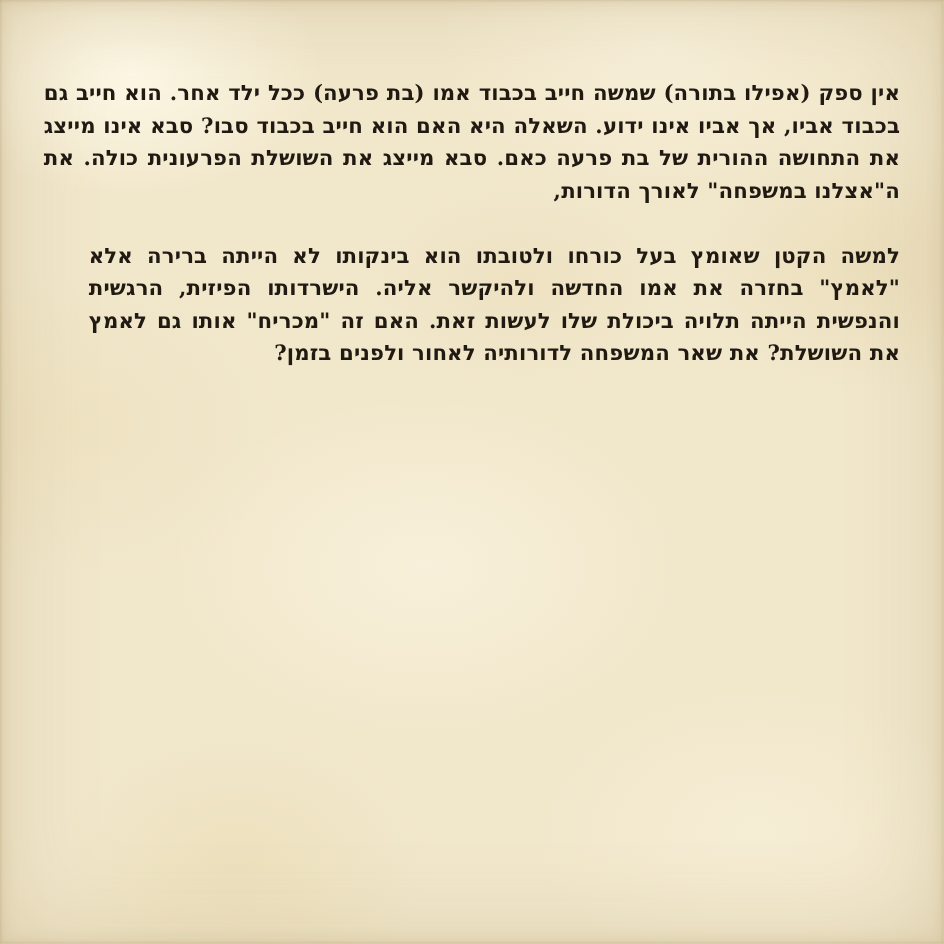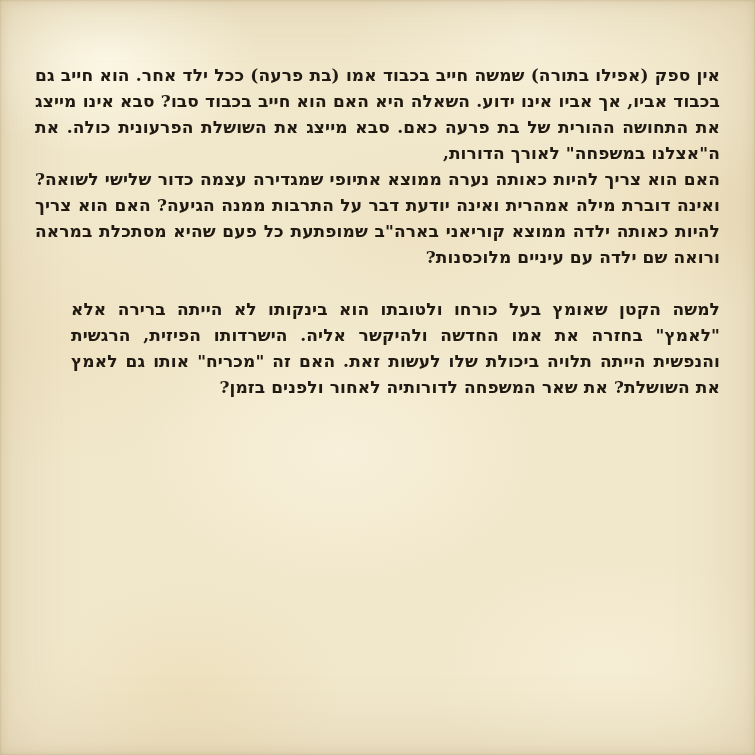--- a/index.html
+++ b/index.html
@@ -54,16 +54,15 @@
 
   .para { margin: 0; }
   .para.gap-before { margin-top: 26px; margin-left: 36px; }
 </style>
 </head>
 <body>
 
 <div class="page">
   <div class="text-block">
     <p class="para">אין ספק (אפילו בתורה) שמשה חייב בכבוד אמו (בת פרעה) ככל ילד אחר. הוא חייב גם בכבוד אביו, אך אביו אינו ידוע. השאלה היא האם הוא חייב בכבוד סבו? סבא אינו מייצג את התחושה ההורית של בת פרעה כאם. סבא מייצג את השושלת הפרעונית כולה. את ה"אצלנו במשפחה" לאורך הדורות,</p>
-    <p class="para">האם הוא צריך להיות כאותה נערה ממוצא אתיופי שמגדירה עצמה כדור שלישי לשואה? ואינה דוברת מילה אמהרית ואינה יודעת דבר על התרבות ממנה הגיעה? האם הוא צריך להיות כאותה ילדה ממוצא קוריאני בארה"ב שמופתעת כל פעם שהיא מסתכלת במראה ורואה שם ילדה עם עיניים מלוכסנות?</p>
     <p class="para gap-before">למשה הקטן שאומץ בעל כורחו  ולטובתו הוא בינקותו לא הייתה ברירה אלא "לאמץ" בחזרה את אמו החדשה ולהיקשר אליה. הישרדותו הפיזית, הרגשית והנפשית הייתה תלויה ביכולת שלו לעשות זאת. האם זה "מכריח" אותו גם לאמץ את השושלת? את שאר המשפחה לדורותיה לאחור ולפנים בזמן?</p>
   </div>
 </div>
 
 </body></html>

